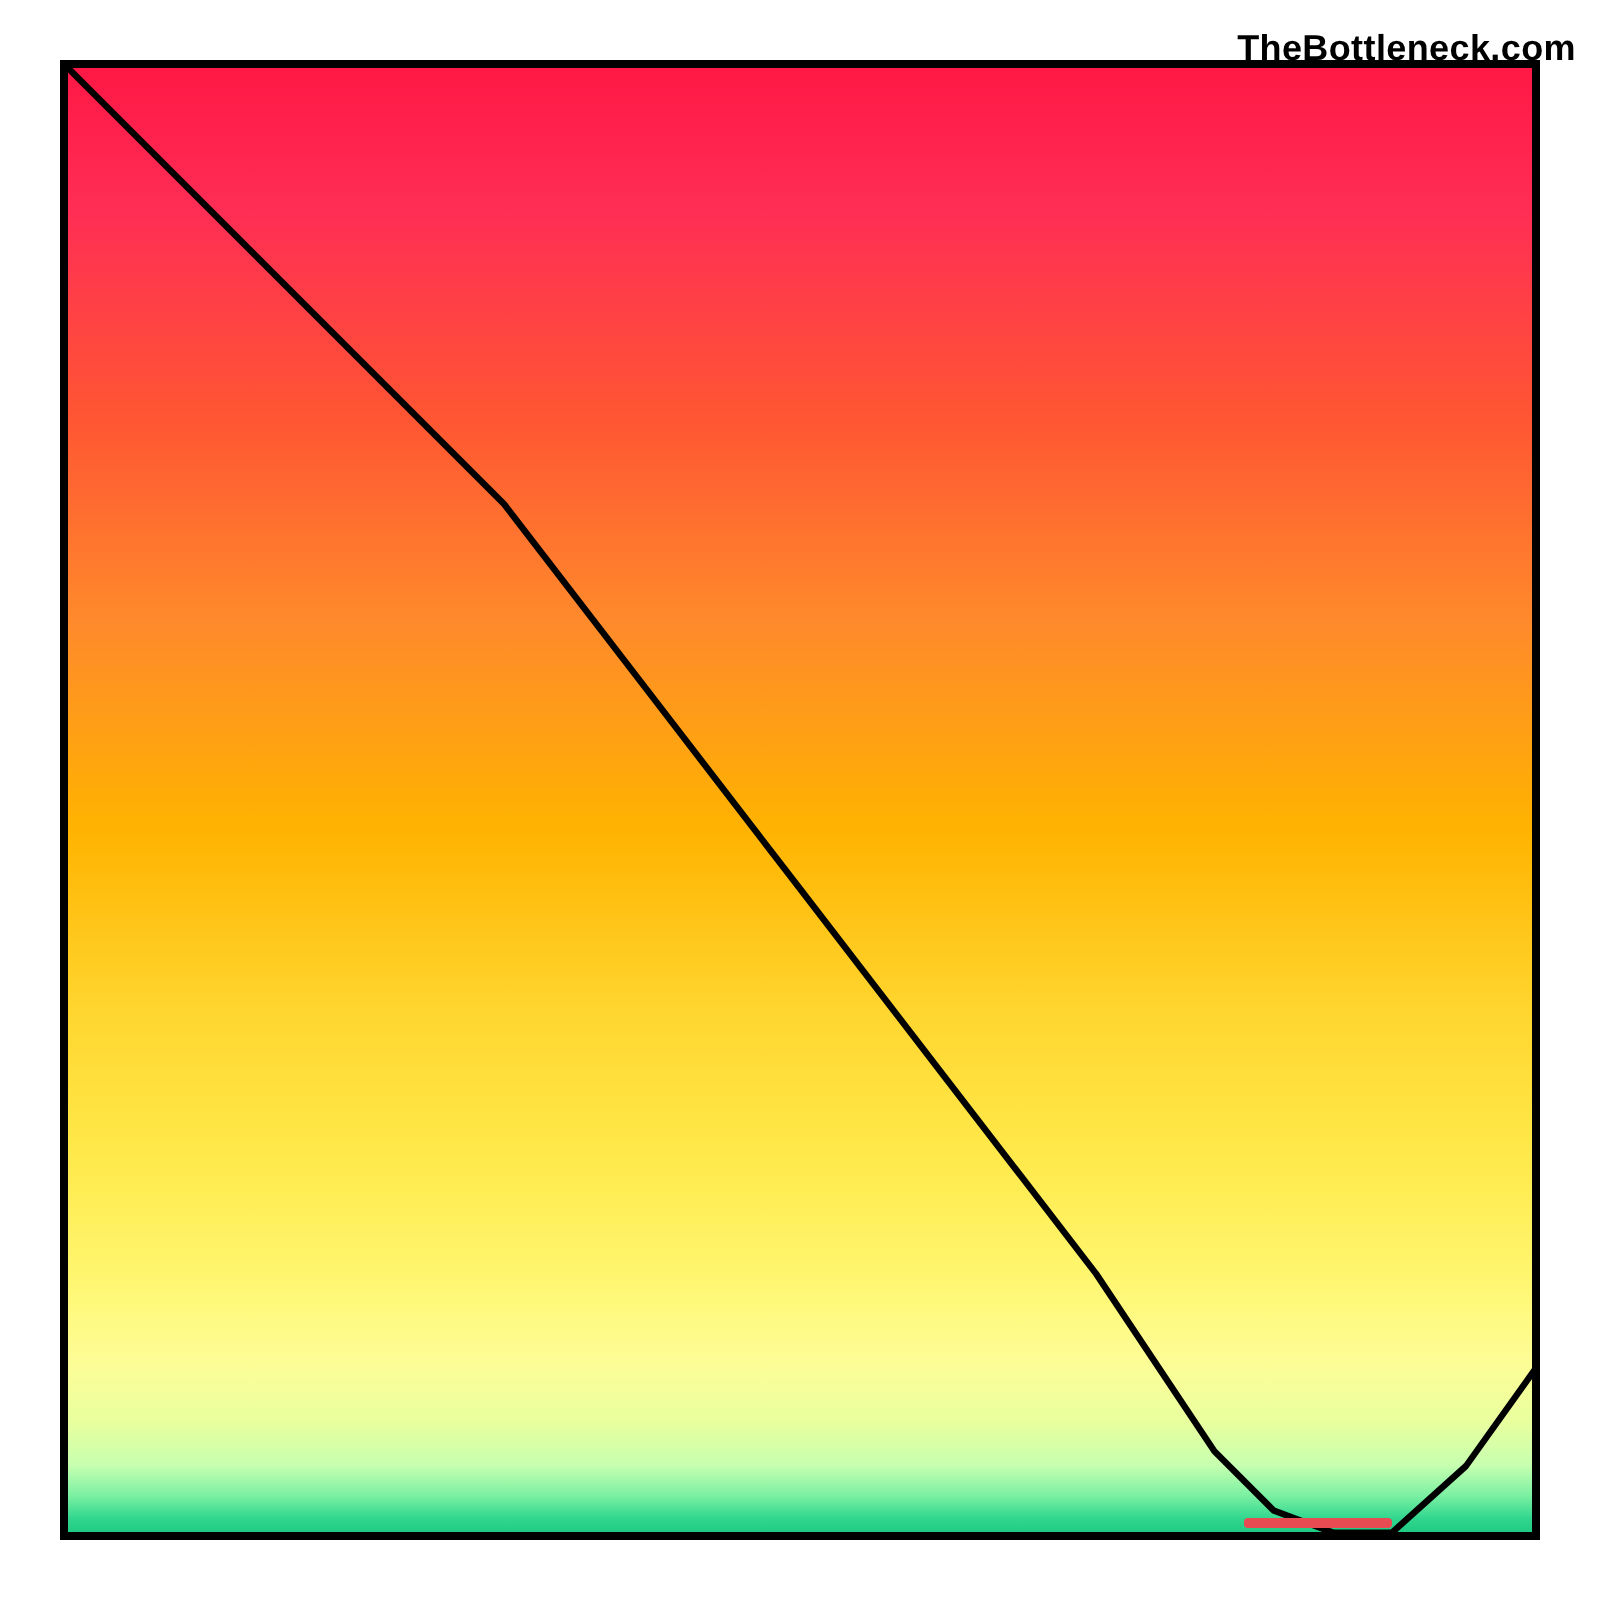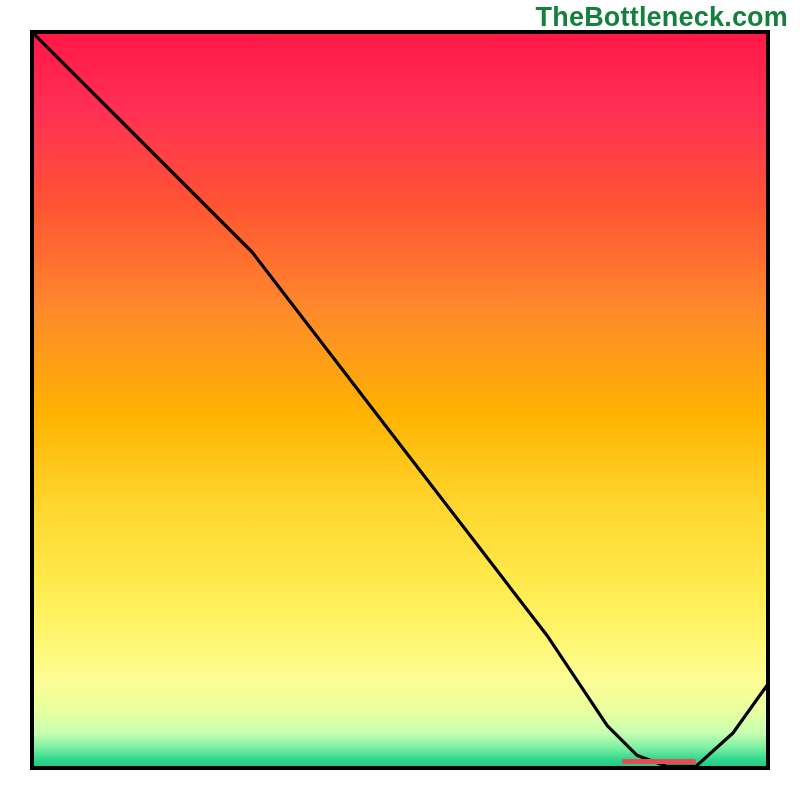--- a/index.html
+++ b/index.html
@@ -10,25 +10,25 @@
     background: #ffffff;
     font-family: Arial, Helvetica, sans-serif;
   }
   .wrap {
     position: relative;
     width: 800px;
     height: 800px;
   }
   .watermark {
     position: absolute;
-    top: 2px;
+    top: 14px;
     right: 12px;
-    font-size: 27px;
+    font-size: 18px;
     font-weight: 600;
-    color: #15803d;
+    color: #000000;
     font-family: Arial, Helvetica, sans-serif;
     letter-spacing: 0.2px;
   }
   .plot {
     position: absolute;
     left: 30px;
     top: 30px;
     width: 740px;
     height: 740px;
   }

